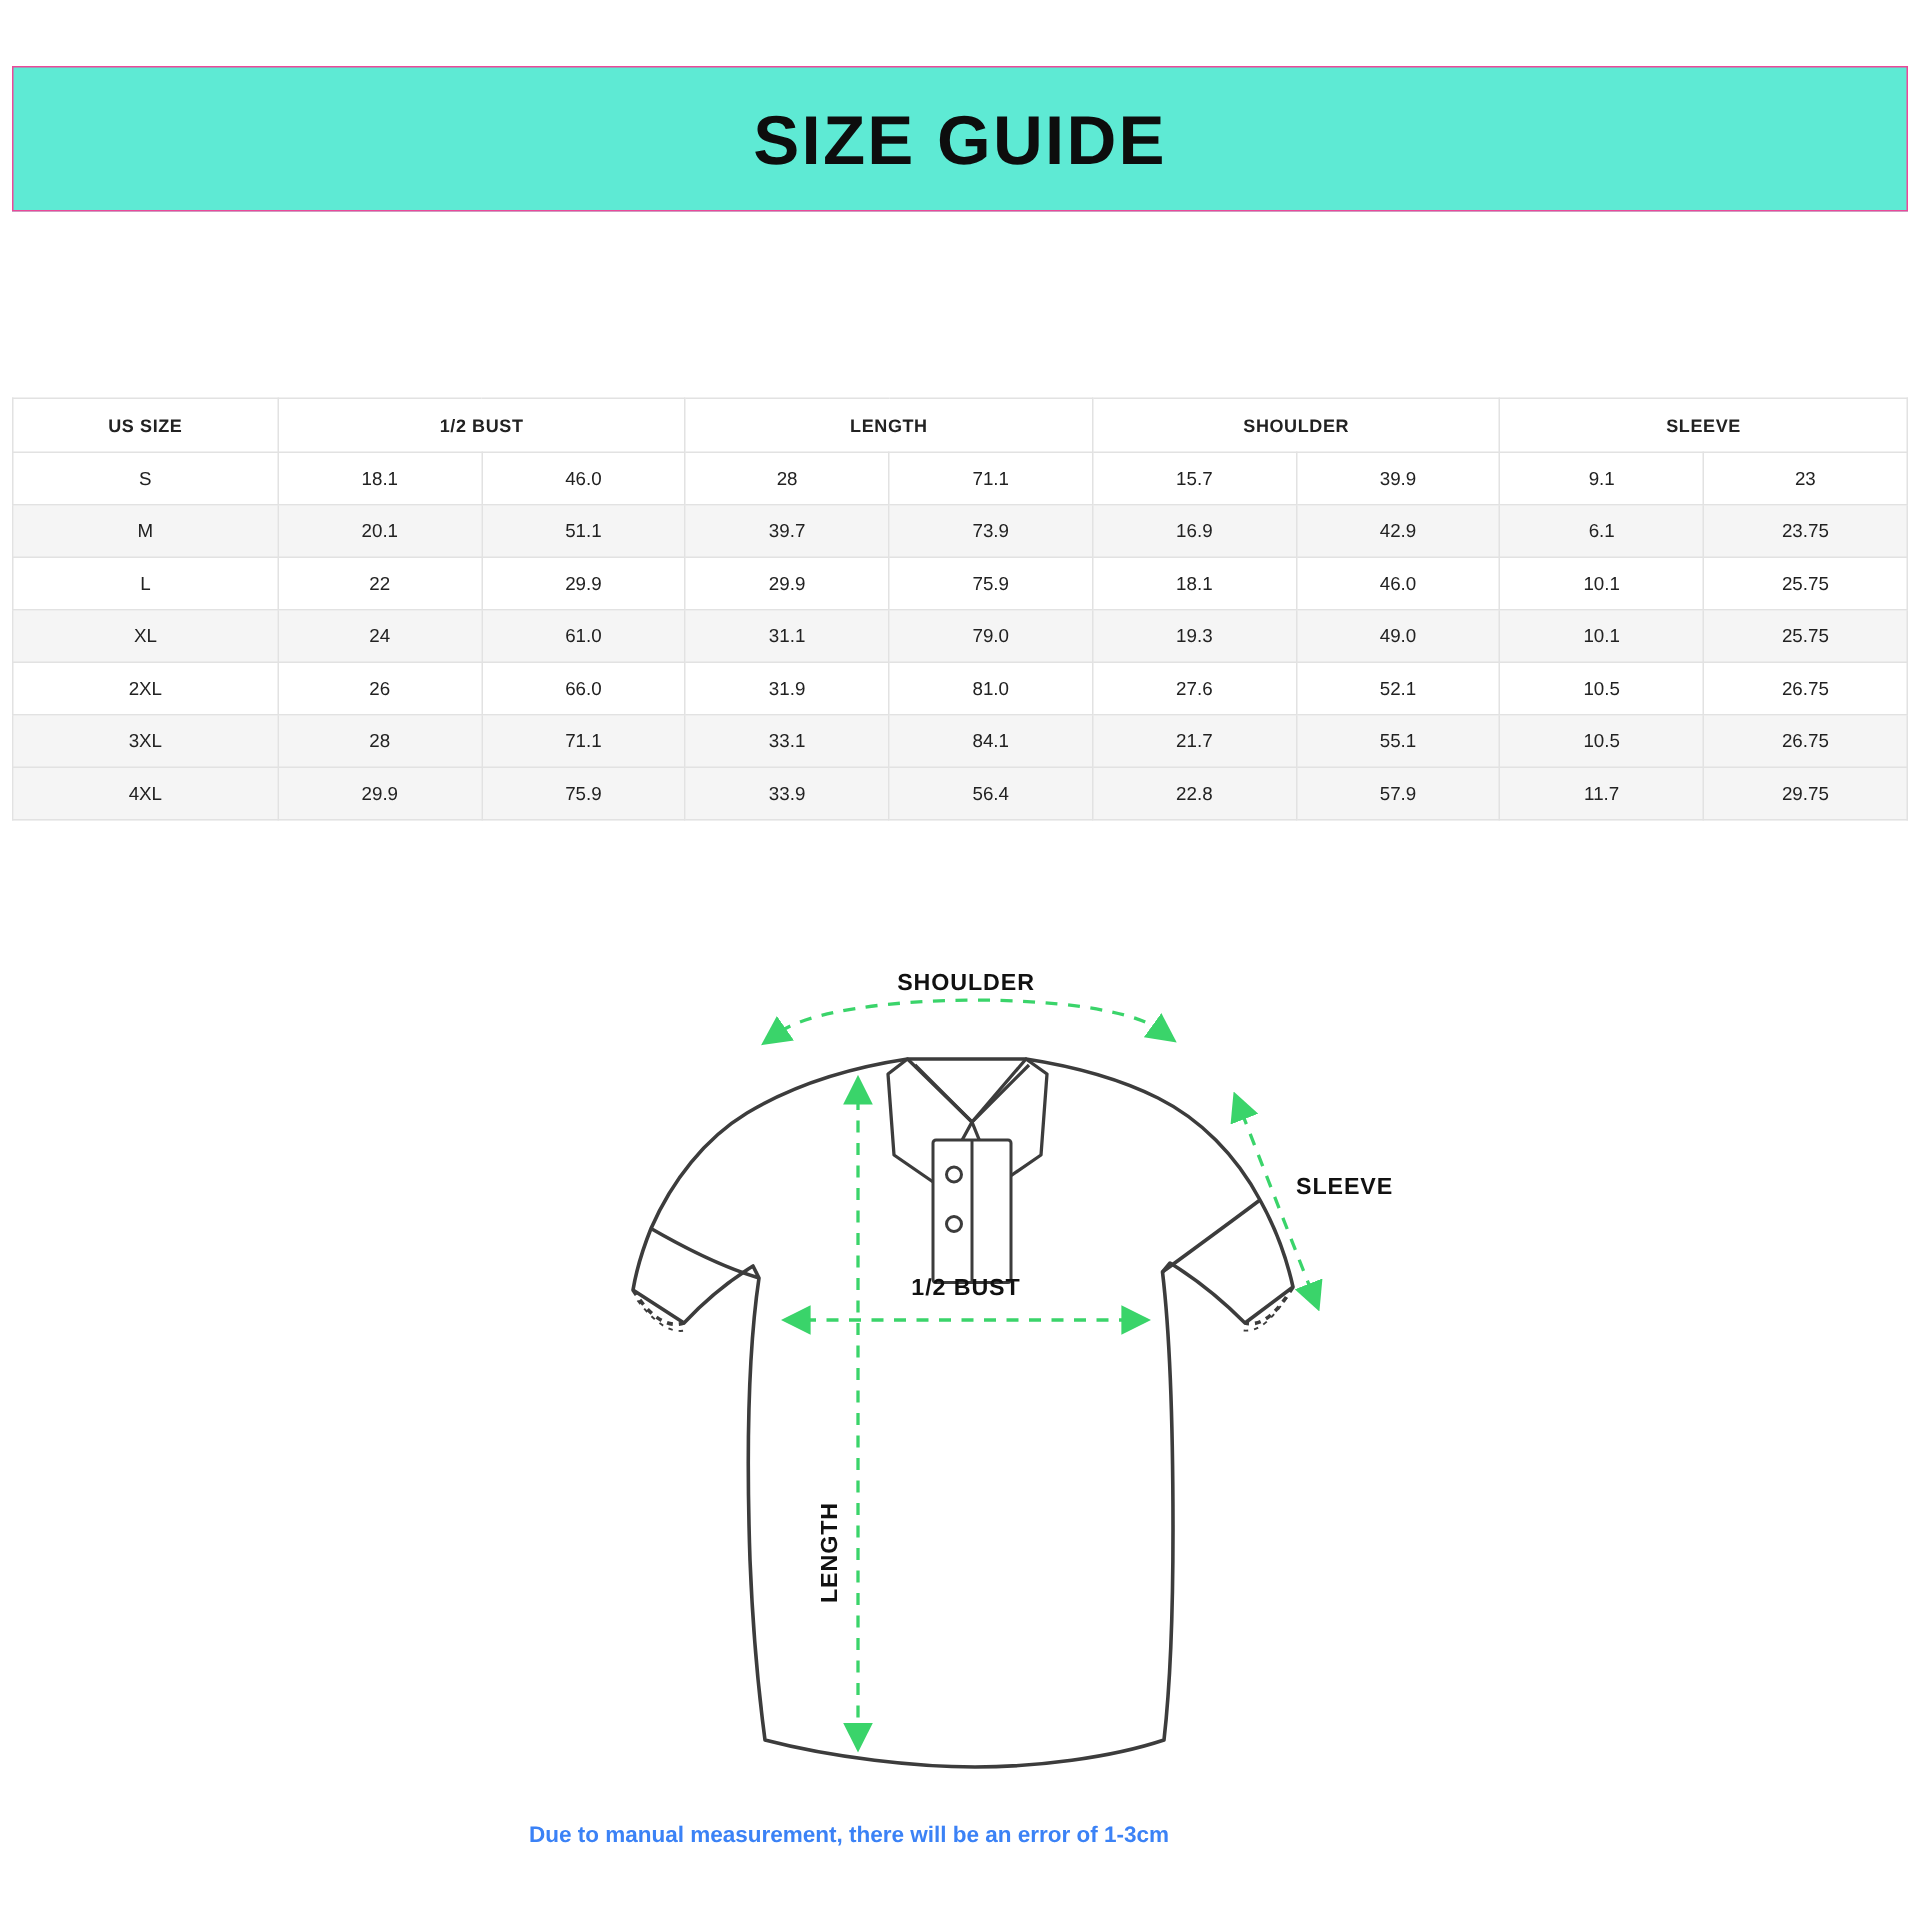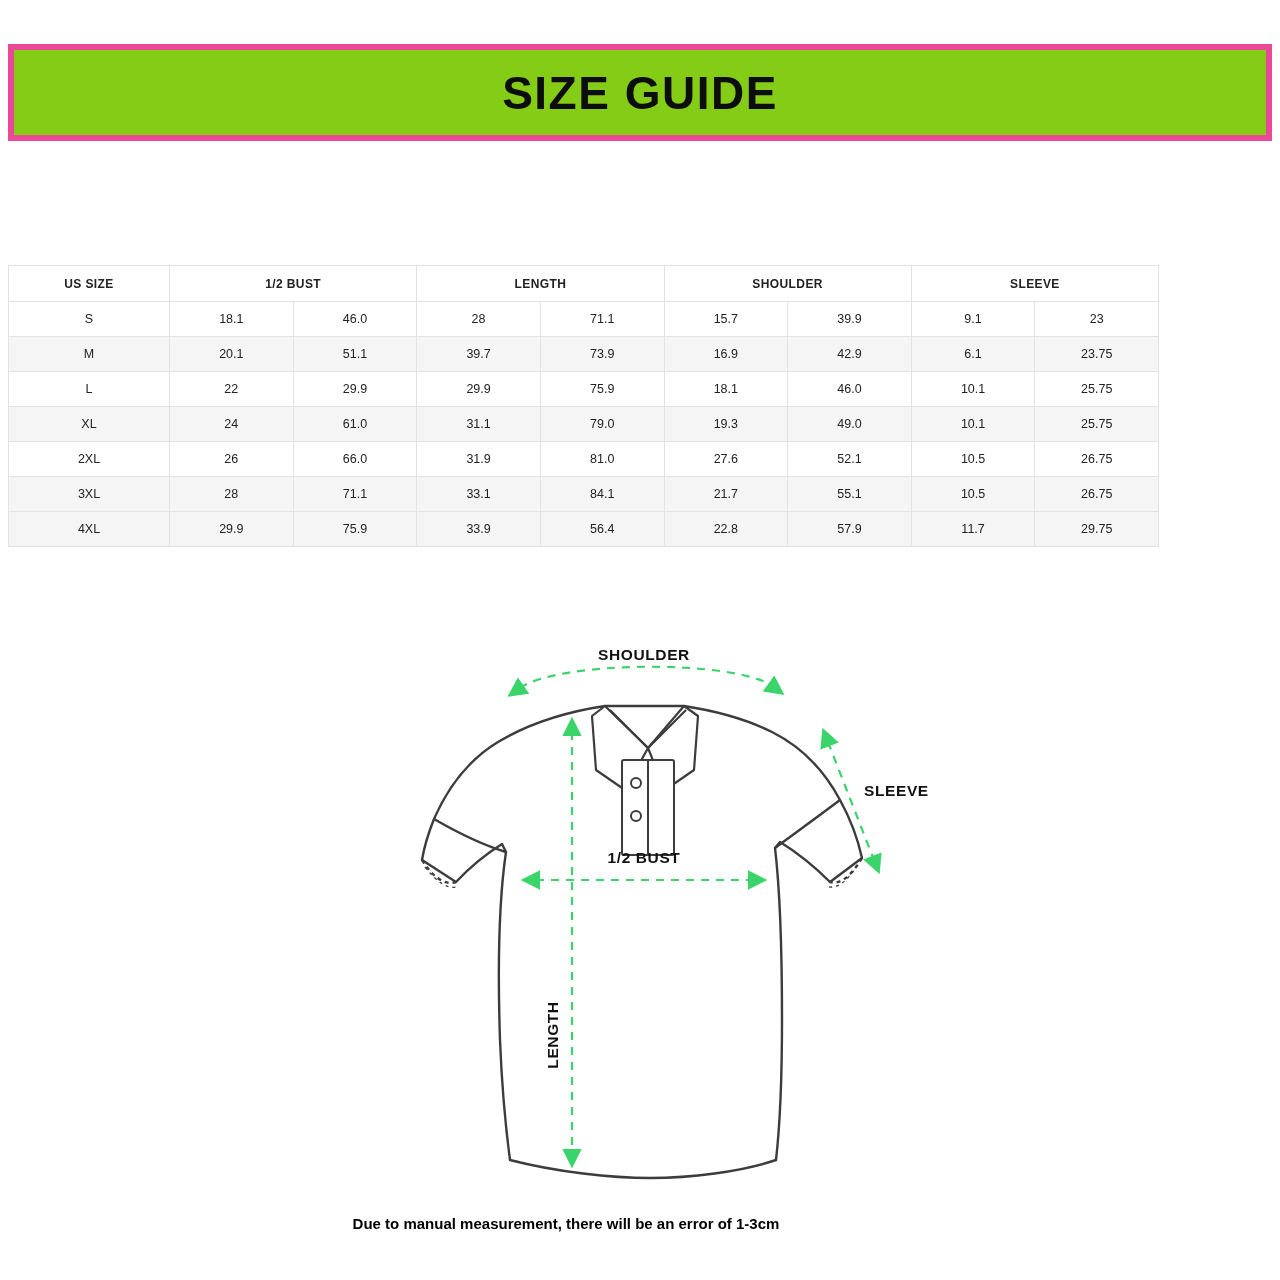--- a/index.html
+++ b/index.html
@@ -21,41 +21,41 @@
     position: relative;
   }
 
   
   .banner {
     position: absolute;
     left: 8px;
     top: 44px;
     width: 1264px;
     height: 97px;
-    background: #84cc16;
-    border: 6px solid #ec4899;
+    background: #5eead4;
+    border: 1px solid #ec4899;
     box-sizing: border-box;
     display: flex;
     align-items: center;
     justify-content: center;
   }
   .banner-title {
     font-size: 46px;
     font-weight: bold;
     letter-spacing: 1.5px;
     color: #0d0d0d;
     font-family: "Liberation Sans", sans-serif;
   }
 
   
   .table-wrap {
     position: absolute;
     left: 8px;
     top: 265px;
-    width: 1151px;
+    width: 1264px;
   }
   table.size-table {
     width: 100%;
     border-collapse: collapse;
     table-layout: fixed;
     font-size: 12.5px;
   }
   table.size-table th,
   table.size-table td {
     border: 1px solid #e2e2e2;
@@ -96,21 +96,21 @@
     top: 620px;
     width: 1280px;
     height: 600px;
   }
   .note {
     position: absolute;
     left: 0;
     top: 1215px;
     width: 1132px;
     text-align: center;
-    color: #000000;
+    color: #3b82f6;
     font-size: 15px;
     font-weight: bold;
     font-family: "Liberation Sans", sans-serif;
   }
   .lbl {
     font-family: "Liberation Sans", sans-serif;
     font-weight: bold;
     font-size: 15.5px;
     fill: #111;
     letter-spacing: 0.6px;

